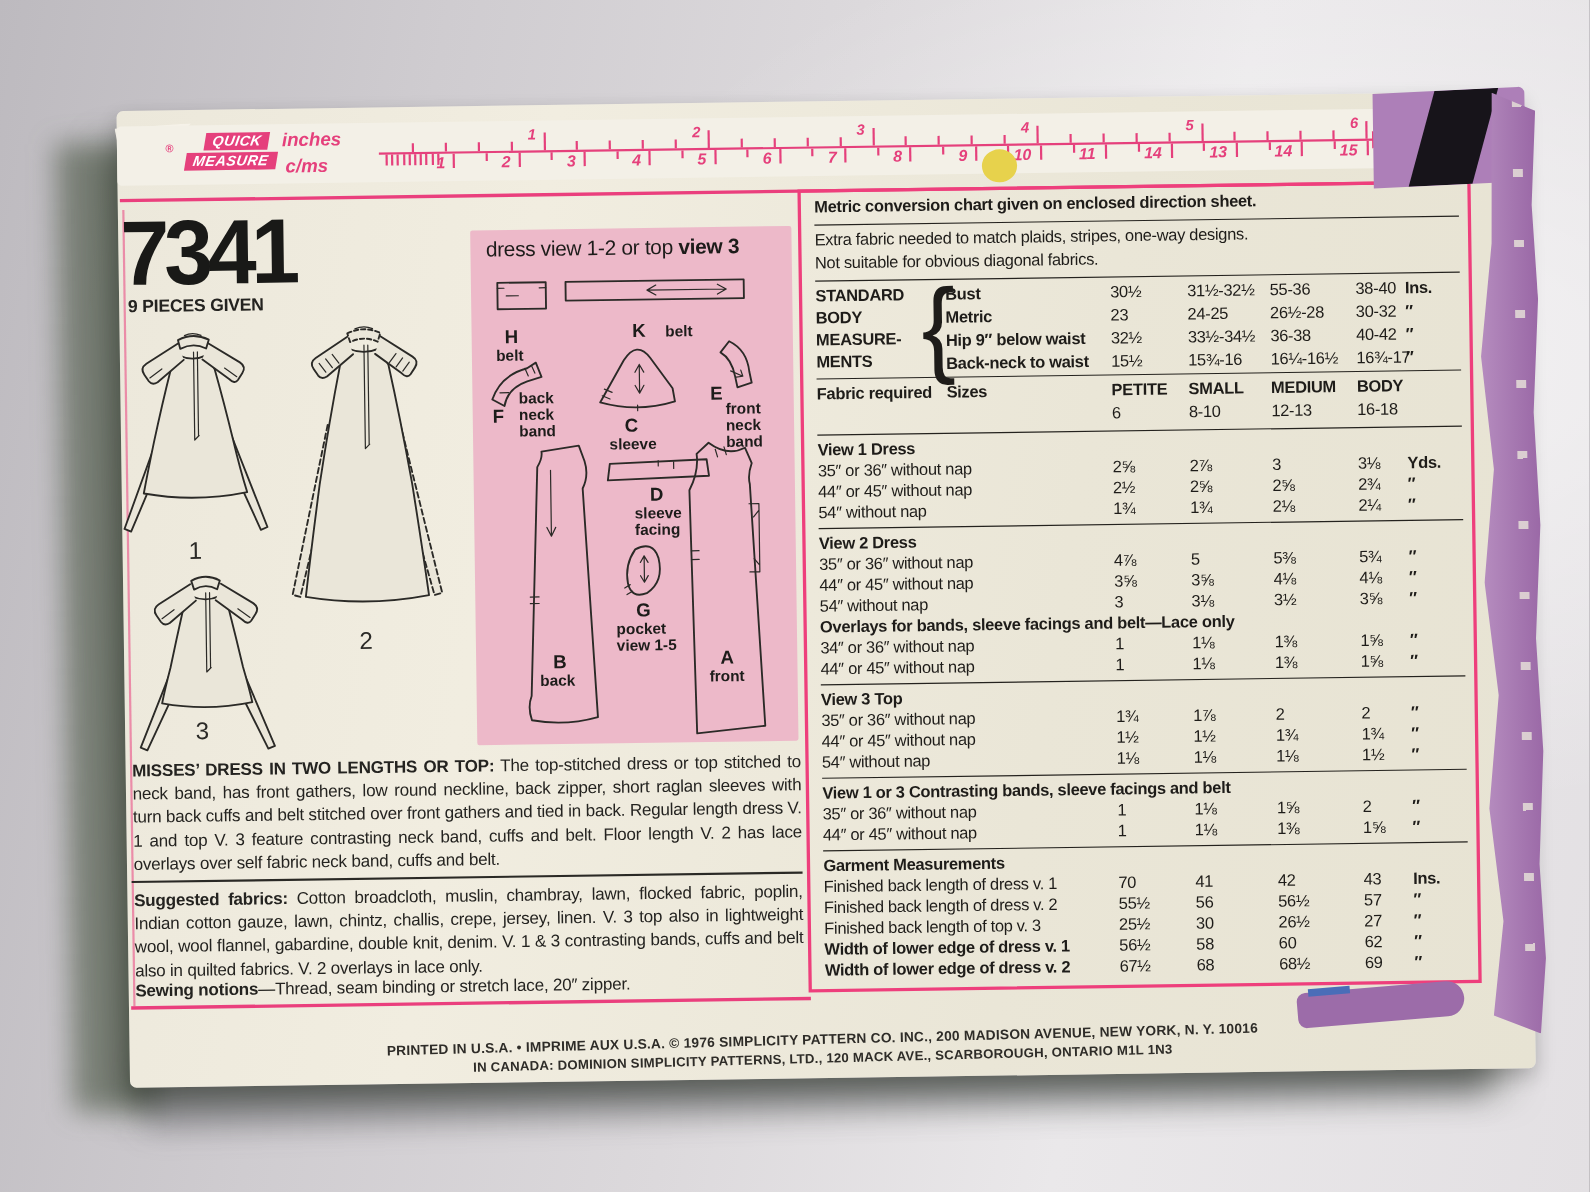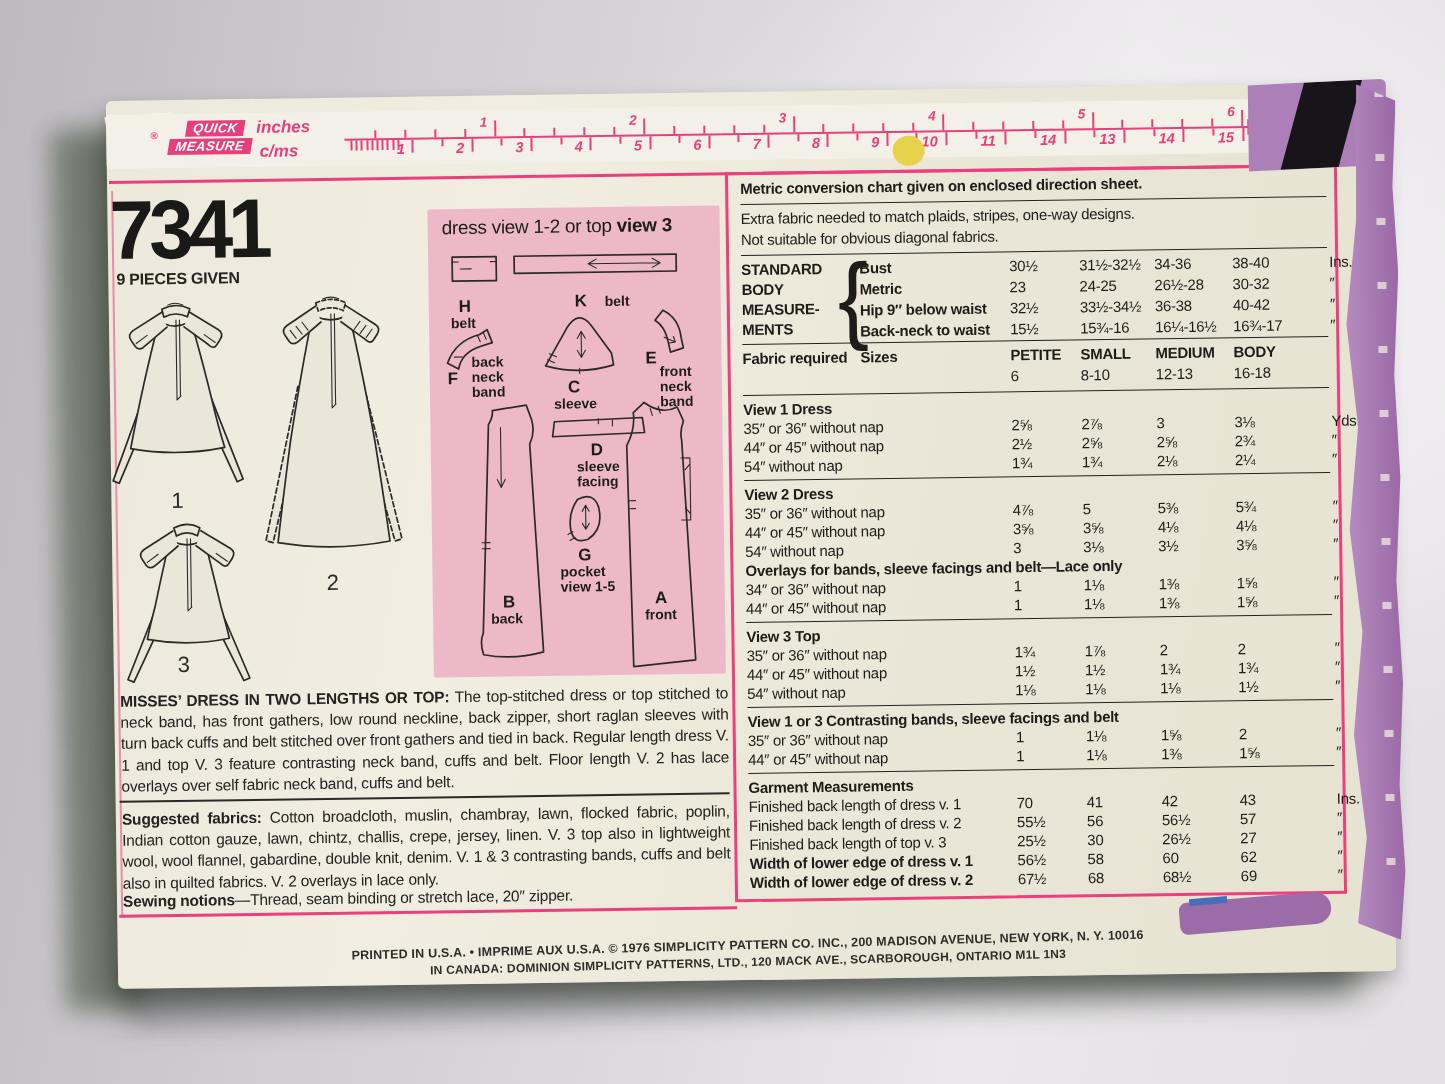--- a/index.html
+++ b/index.html
@@ -75,21 +75,21 @@
   .plabel{position:absolute;font-size:14px;font-weight:700;color:#1d1c1a;line-height:15px;}
   
   #chart-box{left:618px;top:80px;width:612px;height:730px;border:3px solid #ee3f7c;box-sizing:border-box;
     padding:5px 8px 0 12px;}
   .crow{position:relative;height:19px;font-size:15px;color:#1e1c19;letter-spacing:-.3px;}
   .crow.tall{height:21px;}
   .clabel{position:absolute;left:0;top:0;white-space:nowrap;}
   .indent{left:118px;}
   .cval{position:absolute;top:0;white-space:nowrap;}
   .cv0{left:268px}.cv1{left:338px}.cv2{left:413px}.cv3{left:491px}
-  .cunit{position:absolute;left:588px;top:0;}
+  .cunit{position:absolute;left:536px;top:0;font-weight:bold;}
   .b{font-weight:700;}
   .chart-rule{border-top:1.9px solid #24221e;margin:3px 0 5px 0;}
   #body-block{position:relative;height:80px;}
   .body-brace{position:absolute;left:96px;top:-6px;font-size:92px;font-weight:400;line-height:88px;
     color:#1e1c19;transform:scaleY(1.05);}
   .body-word{position:absolute;left:0;font-weight:700;font-size:15px;color:#1e1c19;letter-spacing:-.3px;}
   
   #footer{left:140px;top:846px;width:980px;text-align:center;transform:rotate(-0.7deg);
     color:#2e2c28;font-weight:700;letter-spacing:.2px;}
   #footer-line-1{font-size:12.5px;}
@@ -331,21 +331,21 @@
         <div id="body-block">
           <span class="body-brace">{</span>
           <span class="body-word" style="top: 0px;">STANDARD</span>
           <span class="body-word" style="top: 20px;">BODY</span>
           <span class="body-word" style="top: 40px;">MEASURE-</span>
           <span class="body-word" style="top: 60px;">MENTS</span>
           <div class="crow tall">
             <span class="clabel indent b">Bust</span>
             <span class="cval cv0">30½</span>
             <span class="cval cv1">31½-32½</span>
-            <span class="cval cv2">34-36</span>
+            <span class="cval cv2">55-36</span>
             <span class="cval cv3">38-40</span>
             <span class="cunit">Ins.</span>
           </div>
           <div class="crow tall">
             <span class="clabel indent b">Metric</span>
             <span class="cval cv0">23</span>
             <span class="cval cv1">24-25</span>
             <span class="cval cv2">26½-28</span>
             <span class="cval cv3">30-32</span>
             <span class="cunit">″</span>

